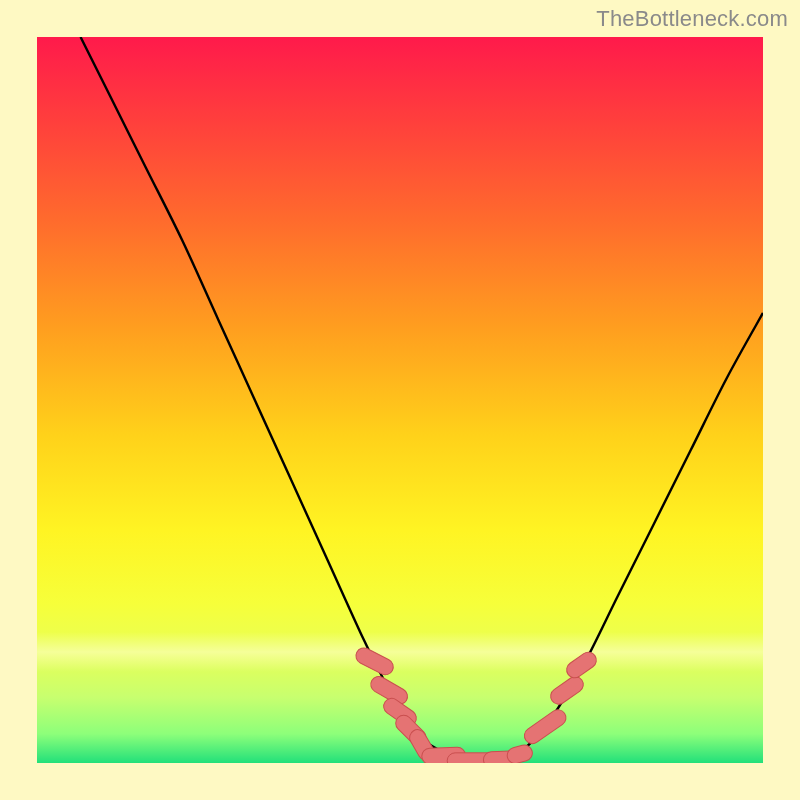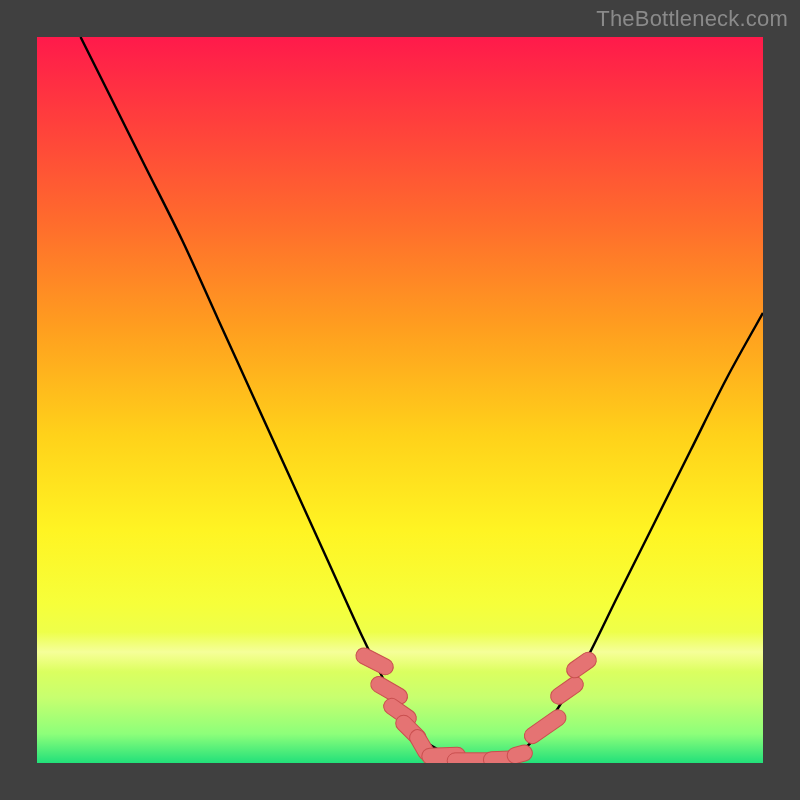--- a/index.html
+++ b/index.html
@@ -9,21 +9,21 @@
     height: 800px;
     background: #000;
     font-family: Arial, Helvetica, sans-serif;
   }
   .frame {
     position: absolute;
     left: 0;
     top: 0;
     width: 800px;
     height: 800px;
-    background: #404040;
+    background: #fef9c3;
   }
   .plot {
     position: absolute;
     left: 37px;
     top: 37px;
     width: 726px;
     height: 726px;
     overflow: hidden;
   }
   .gradient {

